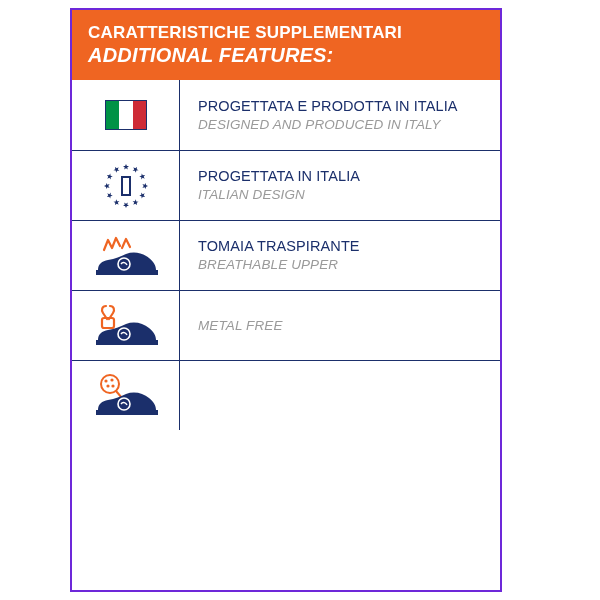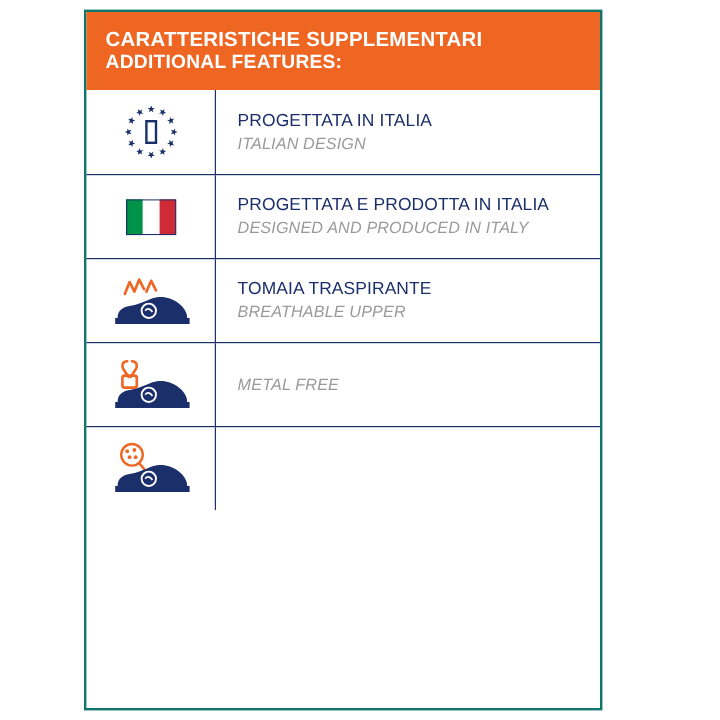--- a/index.html
+++ b/index.html
@@ -14,41 +14,42 @@
     overflow: hidden;
   }
 
   .sheet {
     position: absolute;
     left: 70px;
     top: 8px;
     width: 432px;
     height: 584px;
     background: #ffffff;
-    border: 2px solid #0f766e;
+    border: 2px solid #6d28d9;
     box-sizing: border-box;
   }
 
   
   .header {
     background: #ef6522;
     color: #ffffff;
     padding: 12px 0 12px 16px;
     box-sizing: border-box;
   }
   .header-line1 {
     font-size: 17px;
     font-weight: bold;
     letter-spacing: 0.2px;
     line-height: 1.25;
     text-transform: uppercase;
   }
   .header-line2 {
-    font-size: 16px;
+    font-size: 20px;
     font-weight: bold;
+    font-style: italic;
     letter-spacing: 0.2px;
     line-height: 1.25;
     text-transform: uppercase;
   }
 
   
   .rows {
     display: block;
   }
   .row {
@@ -103,91 +104,91 @@
   <div class="header">
     <div class="header-line1">CARATTERISTICHE SUPPLEMENTARI</div>
     <div class="header-line2">ADDITIONAL FEATURES:</div>
   </div>
 
   <div class="rows">
 
     <div class="row">
       <div class="icon-cell">
         <span>
-          <svg width="50" height="50" viewBox="0 0 50 50">
-            <g fill="#1b2f6b">
-              <g transform="translate(25,25)">
-                <g transform="rotate(0) translate(0,-19)">
-                    <polygon points="0,-3 0.9,-0.9 3,-0.9 1.2,0.5 1.9,2.6 0,1.3 -1.9,2.6 -1.2,0.5 -3,-0.9 -0.9,-0.9"></polygon>
-                  </g>
-                <g transform="rotate(30) translate(0,-19)">
-                    <polygon points="0,-3 0.9,-0.9 3,-0.9 1.2,0.5 1.9,2.6 0,1.3 -1.9,2.6 -1.2,0.5 -3,-0.9 -0.9,-0.9"></polygon>
-                  </g>
-                <g transform="rotate(60) translate(0,-19)">
-                    <polygon points="0,-3 0.9,-0.9 3,-0.9 1.2,0.5 1.9,2.6 0,1.3 -1.9,2.6 -1.2,0.5 -3,-0.9 -0.9,-0.9"></polygon>
-                  </g>
-                <g transform="rotate(90) translate(0,-19)">
-                    <polygon points="0,-3 0.9,-0.9 3,-0.9 1.2,0.5 1.9,2.6 0,1.3 -1.9,2.6 -1.2,0.5 -3,-0.9 -0.9,-0.9"></polygon>
-                  </g>
-                <g transform="rotate(120) translate(0,-19)">
-                    <polygon points="0,-3 0.9,-0.9 3,-0.9 1.2,0.5 1.9,2.6 0,1.3 -1.9,2.6 -1.2,0.5 -3,-0.9 -0.9,-0.9"></polygon>
-                  </g>
-                <g transform="rotate(150) translate(0,-19)">
-                    <polygon points="0,-3 0.9,-0.9 3,-0.9 1.2,0.5 1.9,2.6 0,1.3 -1.9,2.6 -1.2,0.5 -3,-0.9 -0.9,-0.9"></polygon>
-                  </g>
-                <g transform="rotate(180) translate(0,-19)">
-                    <polygon points="0,-3 0.9,-0.9 3,-0.9 1.2,0.5 1.9,2.6 0,1.3 -1.9,2.6 -1.2,0.5 -3,-0.9 -0.9,-0.9"></polygon>
-                  </g>
-                <g transform="rotate(210) translate(0,-19)">
-                    <polygon points="0,-3 0.9,-0.9 3,-0.9 1.2,0.5 1.9,2.6 0,1.3 -1.9,2.6 -1.2,0.5 -3,-0.9 -0.9,-0.9"></polygon>
-                  </g>
-                <g transform="rotate(240) translate(0,-19)">
-                    <polygon points="0,-3 0.9,-0.9 3,-0.9 1.2,0.5 1.9,2.6 0,1.3 -1.9,2.6 -1.2,0.5 -3,-0.9 -0.9,-0.9"></polygon>
-                  </g>
-                <g transform="rotate(270) translate(0,-19)">
-                    <polygon points="0,-3 0.9,-0.9 3,-0.9 1.2,0.5 1.9,2.6 0,1.3 -1.9,2.6 -1.2,0.5 -3,-0.9 -0.9,-0.9"></polygon>
-                  </g>
-                <g transform="rotate(300) translate(0,-19)">
-                    <polygon points="0,-3 0.9,-0.9 3,-0.9 1.2,0.5 1.9,2.6 0,1.3 -1.9,2.6 -1.2,0.5 -3,-0.9 -0.9,-0.9"></polygon>
-                  </g>
-                <g transform="rotate(330) translate(0,-19)">
-                    <polygon points="0,-3 0.9,-0.9 3,-0.9 1.2,0.5 1.9,2.6 0,1.3 -1.9,2.6 -1.2,0.5 -3,-0.9 -0.9,-0.9"></polygon>
-                  </g>
-              </g>
-              <rect x="21" y="16" width="8" height="18" fill="none" stroke="#1b2f6b" stroke-width="2"></rect>
-            </g>
-          </svg>
-        </span>
-      </div>
-      <div class="text-cell">
-        <div class="t-it">PROGETTATA IN ITALIA</div>
-        <div class="t-en">ITALIAN DESIGN</div>
-      </div>
-    </div>
-
-    <div class="row">
-      <div class="icon-cell">
-        <span>
           <svg width="42" height="30" viewBox="0 0 42 30">
             <rect x="0" y="0" width="14" height="30" fill="#009246"></rect>
             <rect x="14" y="0" width="14" height="30" fill="#ffffff"></rect>
             <rect x="28" y="0" width="14" height="30" fill="#ce2b37"></rect>
             <rect x="0.5" y="0.5" width="41" height="29" fill="none" stroke="#1b2f6b" stroke-width="1"></rect>
           </svg>
         </span>
       </div>
       <div class="text-cell">
         <div class="t-it">PROGETTATA E PRODOTTA IN ITALIA</div>
         <div class="t-en">DESIGNED AND PRODUCED IN ITALY</div>
       </div>
     </div>
 
     <div class="row">
       <div class="icon-cell">
         <span>
+          <svg width="50" height="50" viewBox="0 0 50 50">
+            <g fill="#1b2f6b">
+              <g transform="translate(25,25)">
+                <g transform="rotate(0) translate(0,-19)">
+                    <polygon points="0,-3 0.9,-0.9 3,-0.9 1.2,0.5 1.9,2.6 0,1.3 -1.9,2.6 -1.2,0.5 -3,-0.9 -0.9,-0.9"></polygon>
+                  </g>
+                <g transform="rotate(30) translate(0,-19)">
+                    <polygon points="0,-3 0.9,-0.9 3,-0.9 1.2,0.5 1.9,2.6 0,1.3 -1.9,2.6 -1.2,0.5 -3,-0.9 -0.9,-0.9"></polygon>
+                  </g>
+                <g transform="rotate(60) translate(0,-19)">
+                    <polygon points="0,-3 0.9,-0.9 3,-0.9 1.2,0.5 1.9,2.6 0,1.3 -1.9,2.6 -1.2,0.5 -3,-0.9 -0.9,-0.9"></polygon>
+                  </g>
+                <g transform="rotate(90) translate(0,-19)">
+                    <polygon points="0,-3 0.9,-0.9 3,-0.9 1.2,0.5 1.9,2.6 0,1.3 -1.9,2.6 -1.2,0.5 -3,-0.9 -0.9,-0.9"></polygon>
+                  </g>
+                <g transform="rotate(120) translate(0,-19)">
+                    <polygon points="0,-3 0.9,-0.9 3,-0.9 1.2,0.5 1.9,2.6 0,1.3 -1.9,2.6 -1.2,0.5 -3,-0.9 -0.9,-0.9"></polygon>
+                  </g>
+                <g transform="rotate(150) translate(0,-19)">
+                    <polygon points="0,-3 0.9,-0.9 3,-0.9 1.2,0.5 1.9,2.6 0,1.3 -1.9,2.6 -1.2,0.5 -3,-0.9 -0.9,-0.9"></polygon>
+                  </g>
+                <g transform="rotate(180) translate(0,-19)">
+                    <polygon points="0,-3 0.9,-0.9 3,-0.9 1.2,0.5 1.9,2.6 0,1.3 -1.9,2.6 -1.2,0.5 -3,-0.9 -0.9,-0.9"></polygon>
+                  </g>
+                <g transform="rotate(210) translate(0,-19)">
+                    <polygon points="0,-3 0.9,-0.9 3,-0.9 1.2,0.5 1.9,2.6 0,1.3 -1.9,2.6 -1.2,0.5 -3,-0.9 -0.9,-0.9"></polygon>
+                  </g>
+                <g transform="rotate(240) translate(0,-19)">
+                    <polygon points="0,-3 0.9,-0.9 3,-0.9 1.2,0.5 1.9,2.6 0,1.3 -1.9,2.6 -1.2,0.5 -3,-0.9 -0.9,-0.9"></polygon>
+                  </g>
+                <g transform="rotate(270) translate(0,-19)">
+                    <polygon points="0,-3 0.9,-0.9 3,-0.9 1.2,0.5 1.9,2.6 0,1.3 -1.9,2.6 -1.2,0.5 -3,-0.9 -0.9,-0.9"></polygon>
+                  </g>
+                <g transform="rotate(300) translate(0,-19)">
+                    <polygon points="0,-3 0.9,-0.9 3,-0.9 1.2,0.5 1.9,2.6 0,1.3 -1.9,2.6 -1.2,0.5 -3,-0.9 -0.9,-0.9"></polygon>
+                  </g>
+                <g transform="rotate(330) translate(0,-19)">
+                    <polygon points="0,-3 0.9,-0.9 3,-0.9 1.2,0.5 1.9,2.6 0,1.3 -1.9,2.6 -1.2,0.5 -3,-0.9 -0.9,-0.9"></polygon>
+                  </g>
+              </g>
+              <rect x="21" y="16" width="8" height="18" fill="none" stroke="#1b2f6b" stroke-width="2"></rect>
+            </g>
+          </svg>
+        </span>
+      </div>
+      <div class="text-cell">
+        <div class="t-it">PROGETTATA IN ITALIA</div>
+        <div class="t-en">ITALIAN DESIGN</div>
+      </div>
+    </div>
+
+    <div class="row">
+      <div class="icon-cell">
+        <span>
           <svg width="76" height="52" viewBox="0 0 76 52">
             <g fill="none" stroke="#ef6522" stroke-width="2.2" stroke-linecap="round" stroke-linejoin="round">
               <polyline points="16,20 20,10 24,18 28,8 32,16"></polyline>
               <polyline points="34,18 38,9 42,17"></polyline>
             </g>
             <path d="M10,40 C10,34 14,31 20,30 C27,29 33,26 38,24 C46,21 55,23 61,28 C66,32 68,36 68,40 Z" fill="#1b2f6b"></path>
             <path d="M8,40 L70,40 L70,45 L8,45 Z" fill="#1b2f6b"></path>
             <circle cx="36" cy="34" r="6" fill="none" stroke="#ffffff" stroke-width="1.6"></circle>
             <path d="M33,34 C35,31 38,33 39,35" fill="none" stroke="#ffffff" stroke-width="1.4"></path>
           </svg>

